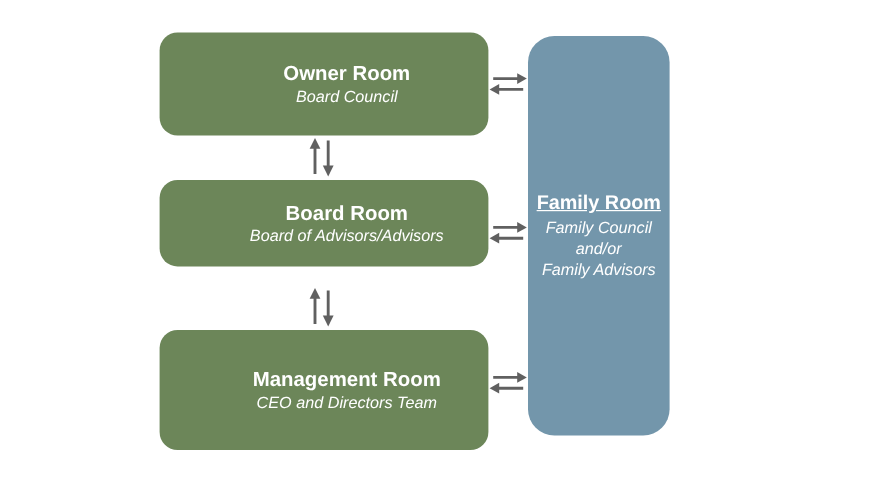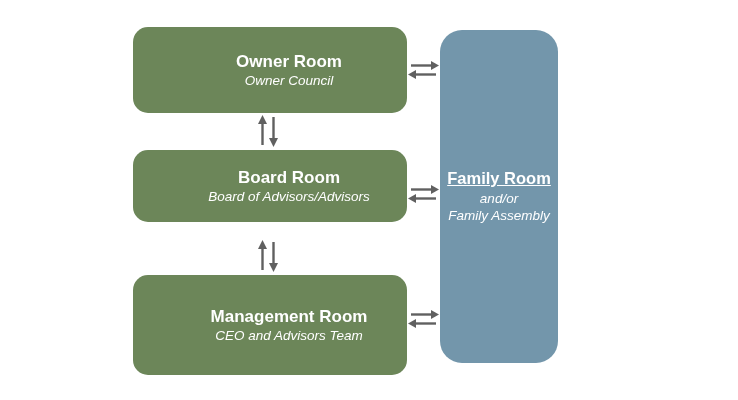--- a/index.html
+++ b/index.html
@@ -68,37 +68,38 @@
   #v-arrow-1 { top: 114px; }
   #v-arrow-2 { top: 239px; }
 </style>
 </head>
 <body style="background: rgb(255, 255, 255);">
 
 <div class="canvas">
 
   <div class="box green" id="owner-box">
     <div class="title">Owner Room</div>
-    <div class="subtitle">Owner Council</div>
+    <div class="subtitle">Board Council</div>
   </div>
 
   <div class="box green" id="board-box">
     <div class="title">Board Room</div>
     <div class="subtitle">Board of Advisors/Advisors</div>
   </div>
 
   <div class="box green" id="mgmt-box">
     <div class="title">Management Room</div>
-    <div class="subtitle">CEO and Advisors Team</div>
+    <div class="subtitle">CEO and Directors Team</div>
   </div>
 
   <div class="box blue">
     <div class="title">Family Room</div>
+    <div class="subtitle">Family Council</div>
     <div class="subtitle">and/or</div>
-    <div class="subtitle">Family Assembly</div>
+    <div class="subtitle">Family Advisors</div>
   </div>
 
   <div class="arrow v-arrow" id="v-arrow-1">
     <svg width="26" height="34" viewBox="0 0 26 34">
       <line x1="7.5" y1="9" x2="7.5" y2="31" stroke="currentColor" stroke-width="2.4"></line>
       <polygon points="3,10 7.5,1 12,10" fill="currentColor"></polygon>
       <line x1="18.5" y1="3" x2="18.5" y2="25" stroke="currentColor" stroke-width="2.4"></line>
       <polygon points="14,24 18.5,33 23,24" fill="currentColor"></polygon>
     </svg>
   </div>

